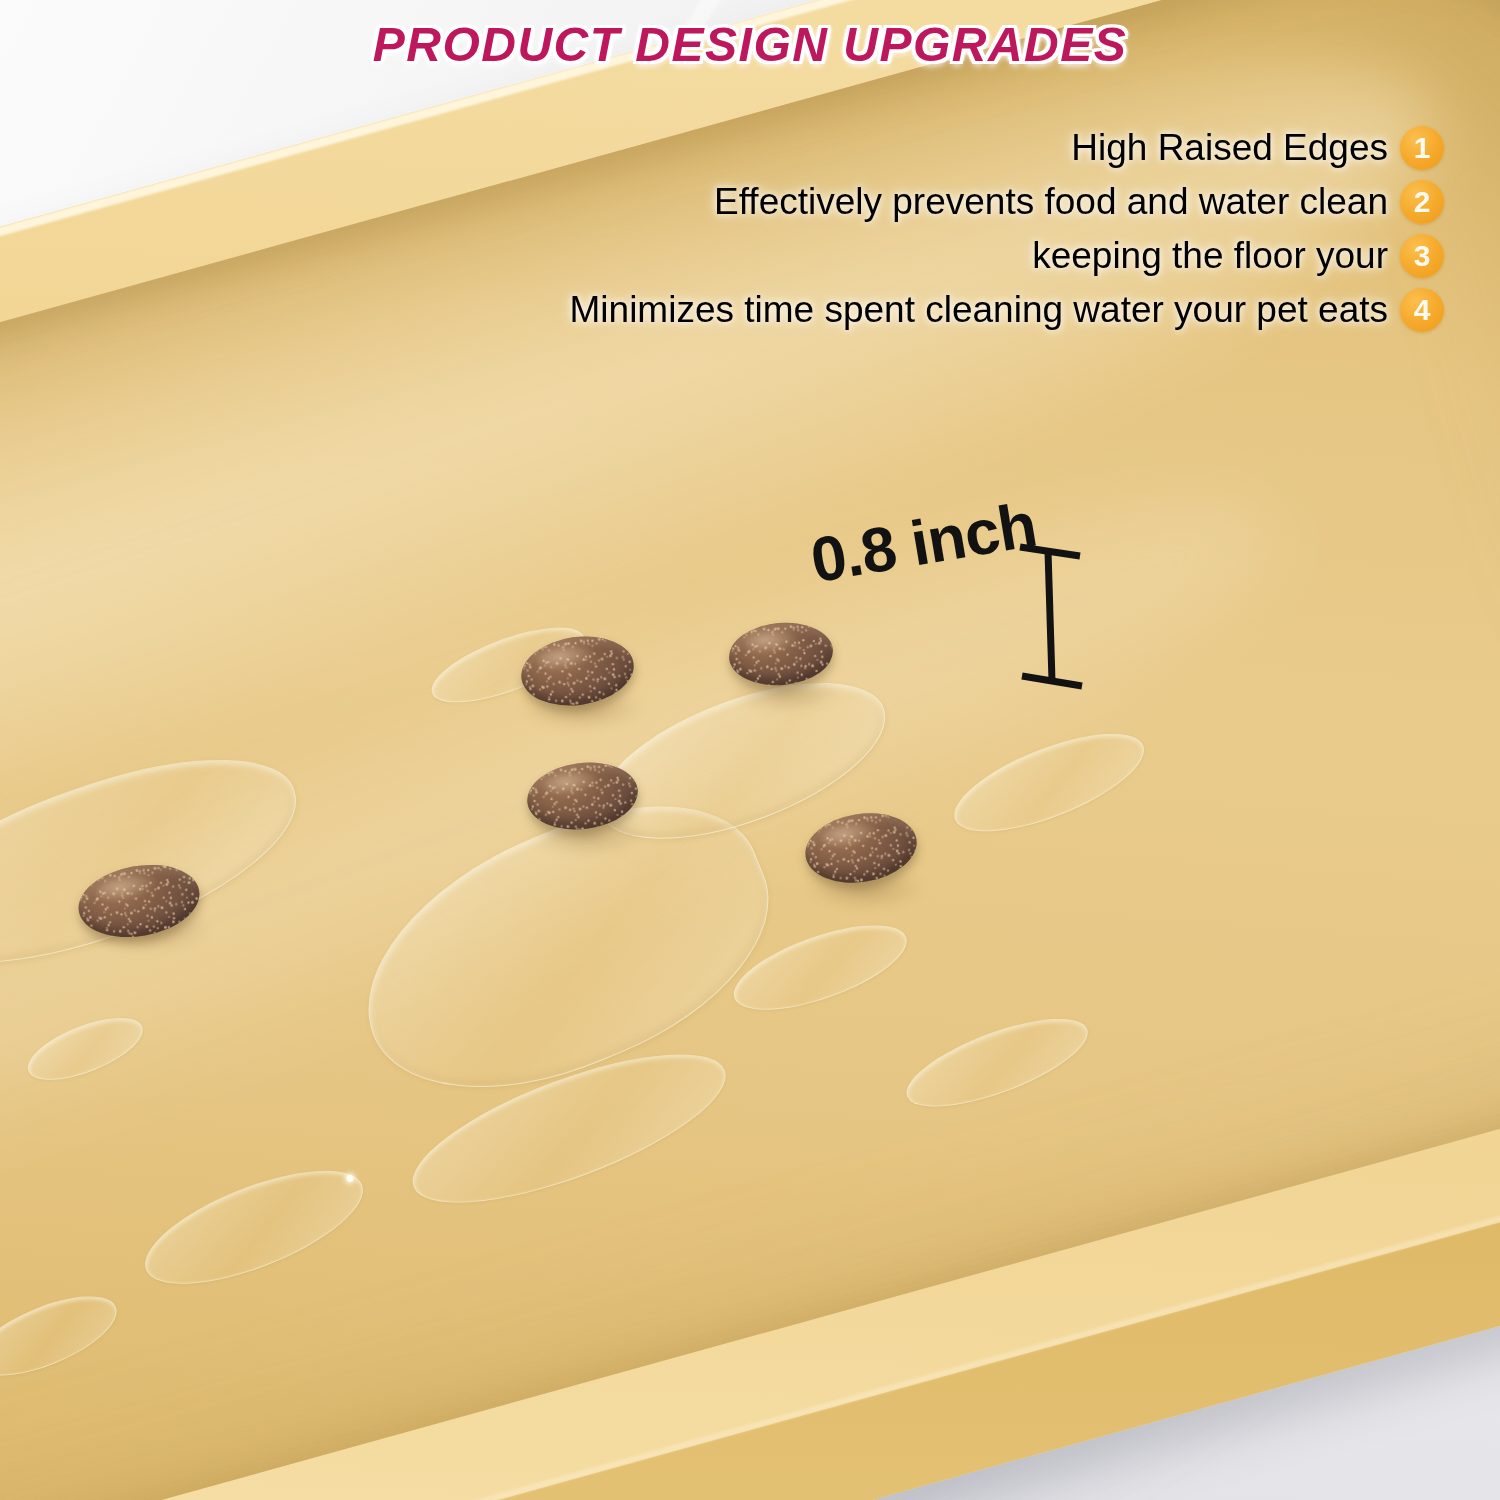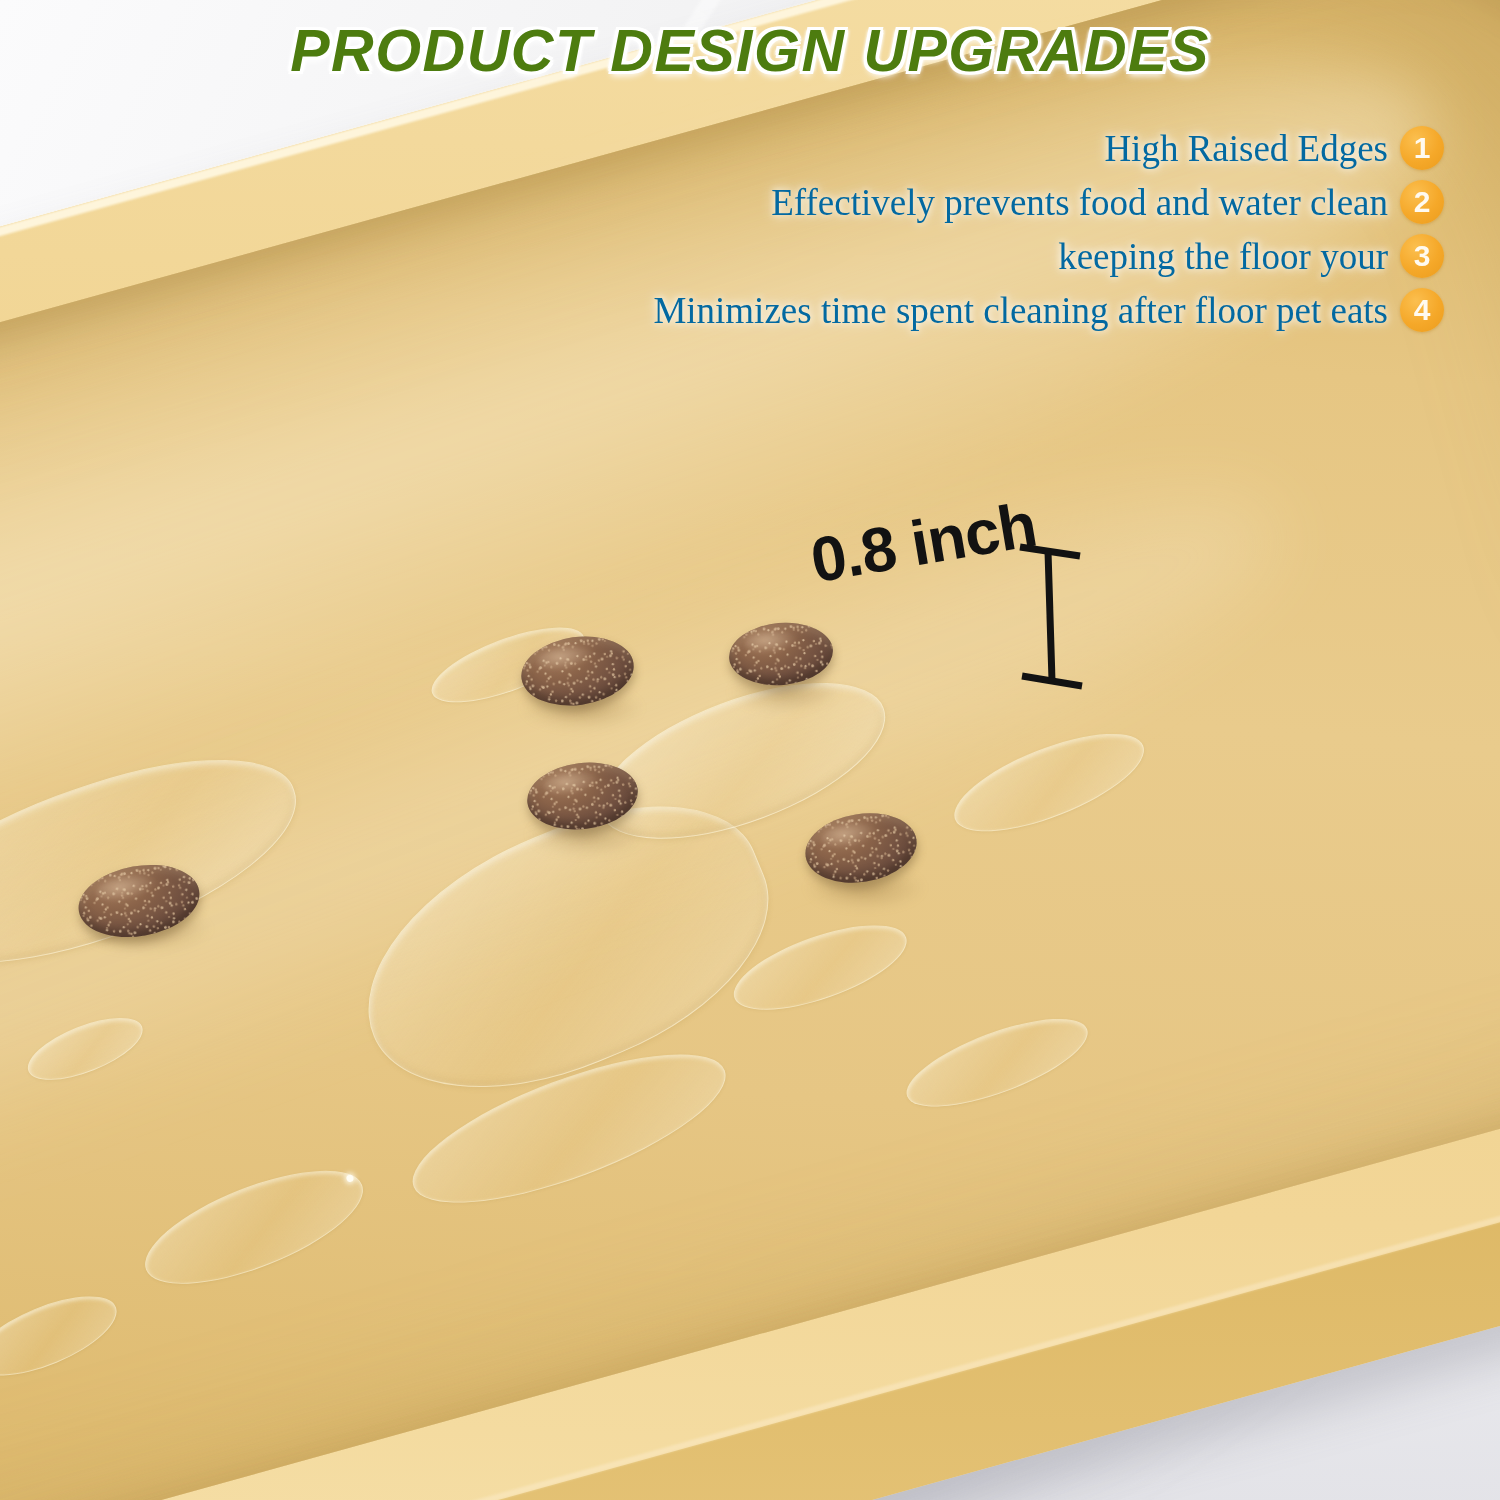--- a/index.html
+++ b/index.html
@@ -239,23 +239,23 @@
   }
 
   
   .headline {
     position: absolute;
     left: 0; right: 0; top: 17px;
     text-align: center;
     font-family: "Liberation Sans", sans-serif;
     font-style: italic;
     font-weight: bold;
-    font-size: 59px;
+    font-size: 48px;
     letter-spacing: 1.5px;
-    color: #4d7c0f;
+    color: #be185d;
     white-space: nowrap;
     text-shadow:
       -3px 0 0 #fff,  3px 0 0 #fff,  0 -3px 0 #fff, 0 3px 0 #fff,
       -3px -3px 0 #fff, 3px -3px 0 #fff, -3px 3px 0 #fff, 3px 3px 0 #fff,
       -4px 0 3px #fff, 4px 0 3px #fff, 0 5px 6px rgba(255,255,255,0.95);
   }
 
   
   .features {
     position: absolute;
@@ -267,23 +267,23 @@
     align-items: flex-end;
     gap: 10px;
   }
   .feature-row {
     display: flex;
     align-items: center;
     justify-content: flex-end;
     gap: 12px;
   }
   .feature-text {
-    font-family: Liberation Serif, serif;
+    font-family: Liberation Sans, sans-serif;
     font-size: 37px;
-    color: #0369a1;
+    color: #000000;
     white-space: nowrap;
     text-shadow: 0 0 7px rgba(255,255,255,0.95), 0 0 14px rgba(255,255,255,0.85);
   }
   .feature-badge {
     width: 44px; height: 44px;
     border-radius: 50%;
     background: radial-gradient(circle at 36% 30%, #fbbf4f 0%, #f5a829 55%, #eb9c1d 100%);
     color: #fffaf0;
     font-family: "Liberation Sans", sans-serif;
     font-weight: bold;
@@ -386,18 +386,18 @@
     </div>
     <div class="feature-row">
       <span class="feature-text">Effectively prevents food and water clean</span>
       <span class="feature-badge">2</span>
     </div>
     <div class="feature-row">
       <span class="feature-text">keeping the floor your</span>
       <span class="feature-badge">3</span>
     </div>
     <div class="feature-row">
-      <span class="feature-text">Minimizes time spent cleaning after floor pet eats</span>
+      <span class="feature-text">Minimizes time spent cleaning water your pet eats</span>
       <span class="feature-badge">4</span>
     </div>
   </div>
 
 </div>
 
 </body></html>

